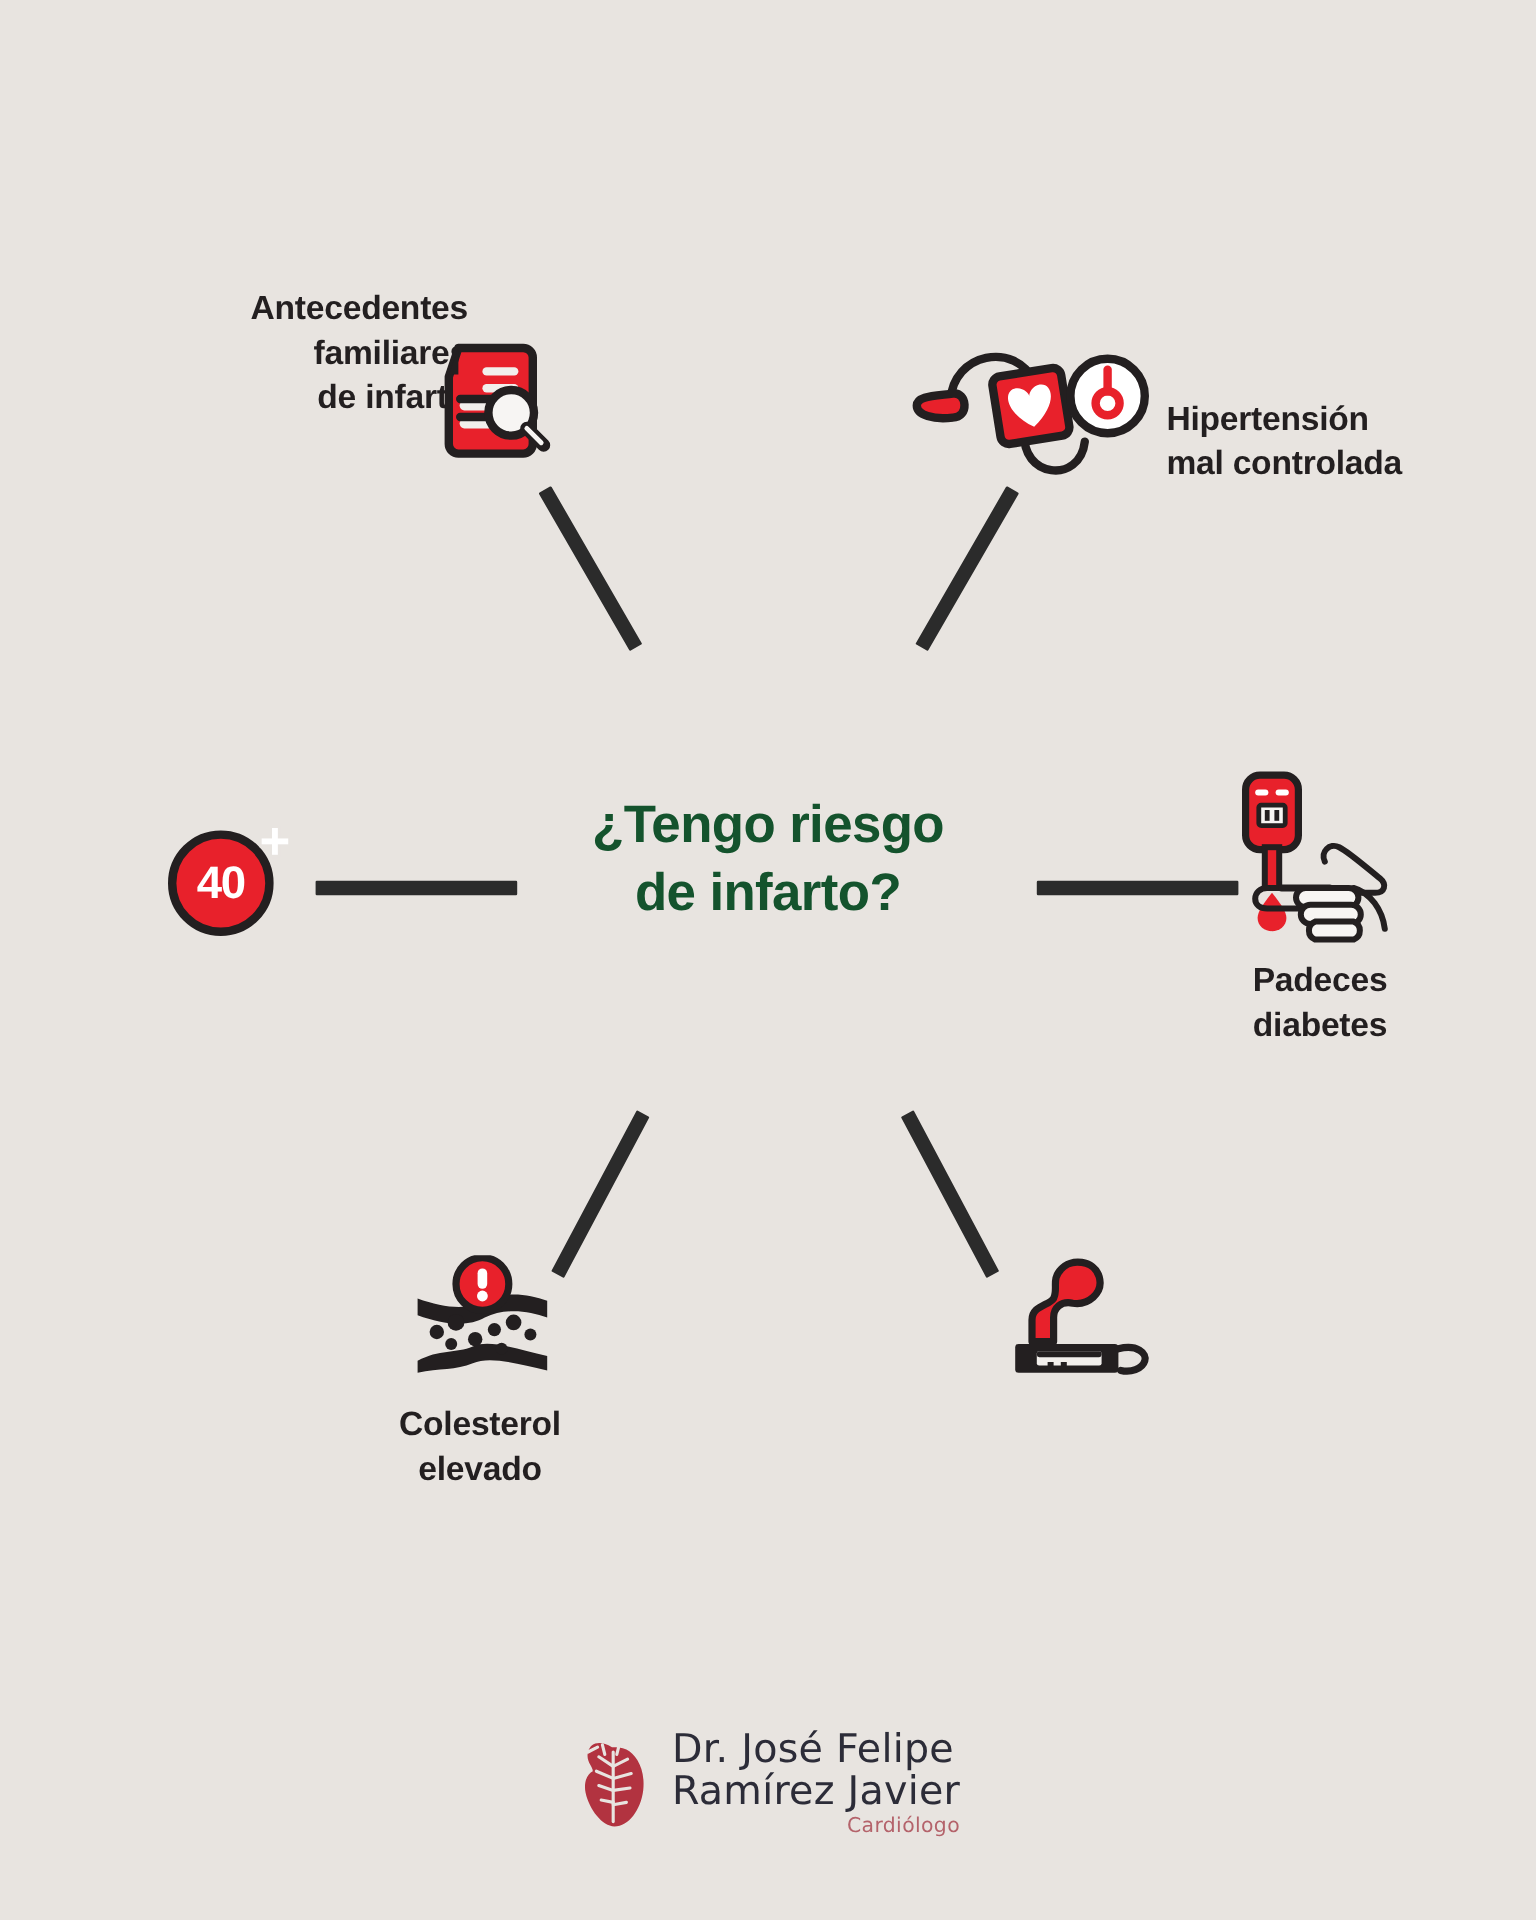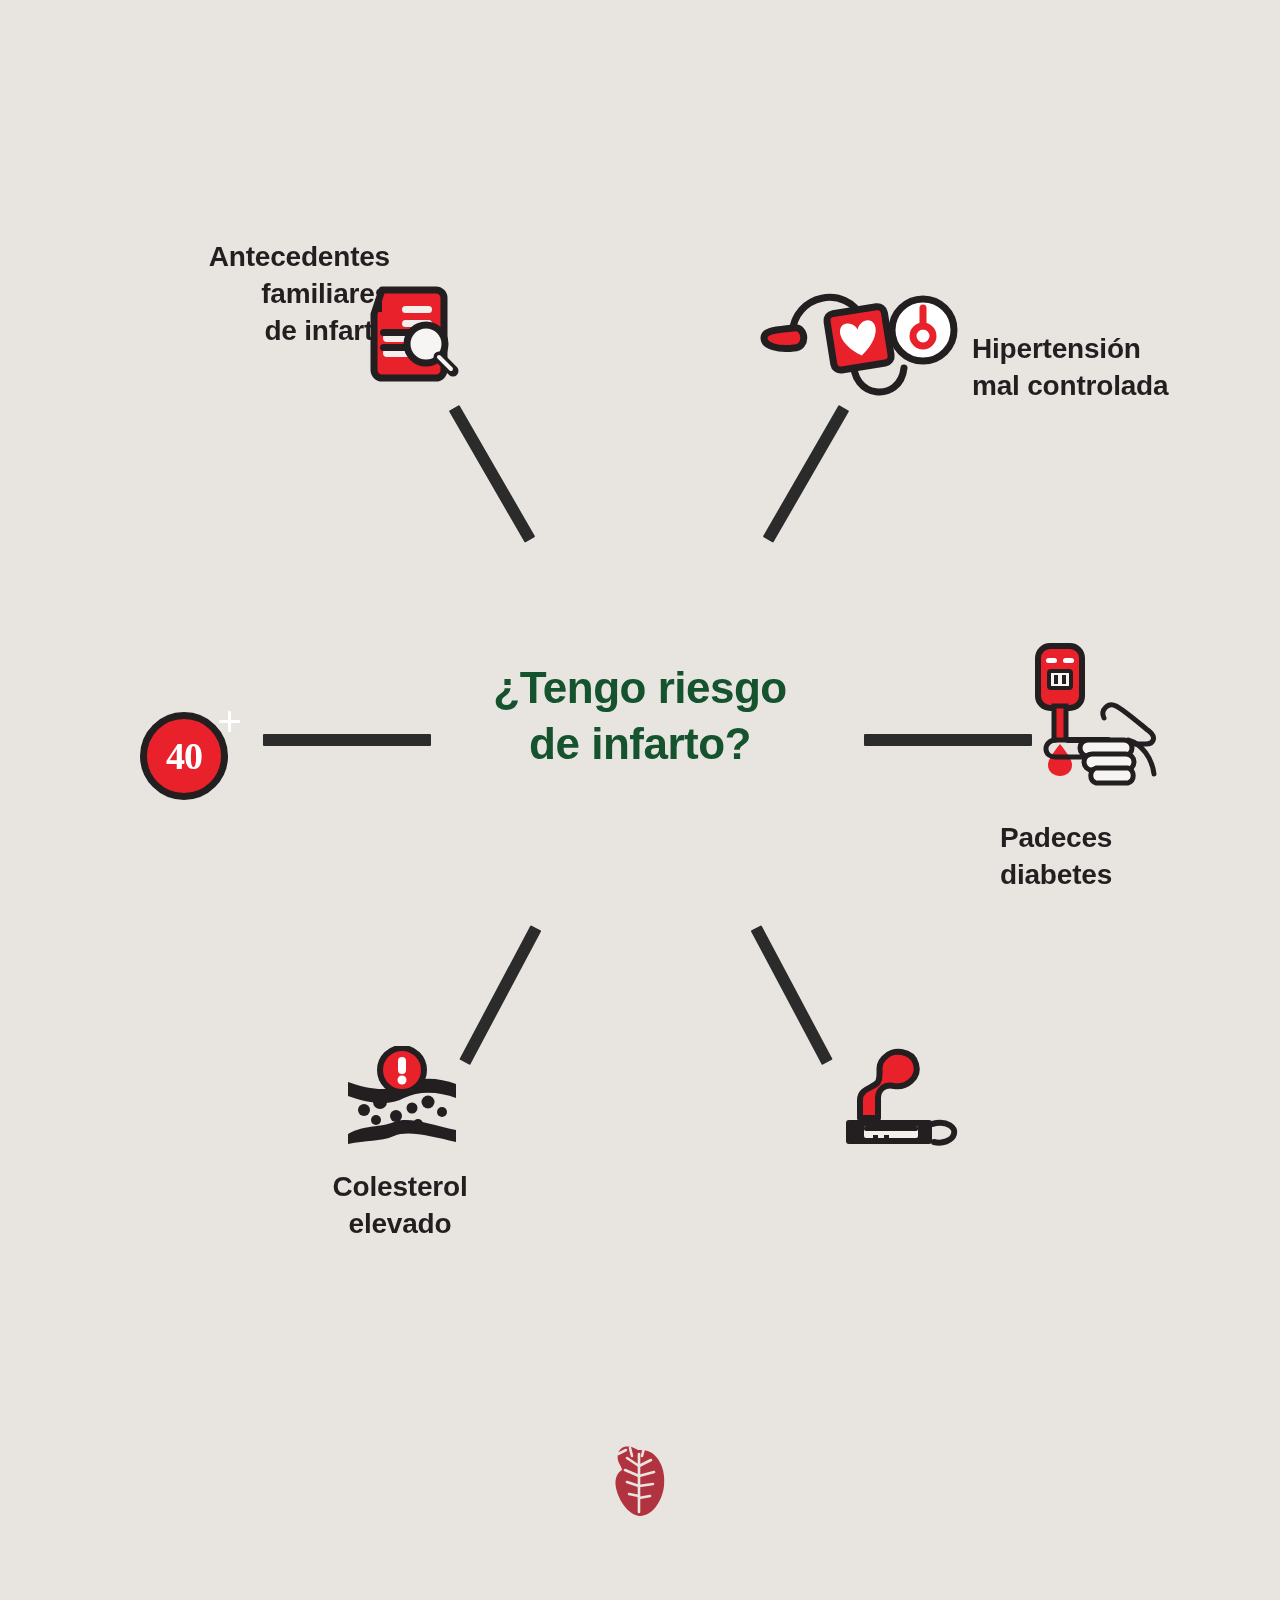--- a/index.html
+++ b/index.html
@@ -46,27 +46,27 @@
     border-radius: 1px;
   }
 
   
   #lbl-family      { left: 120px;  top: 238px;  width: 270px; text-align: right; }
   #icon-family     { left: 352px;  top: 276px;  width: 112px; height: 112px; }
 
   #icon-bp         { left: 758px;  top: 272px;  width: 210px; height: 130px; }
   #lbl-bp          { left: 972px;  top: 330px;  width: 270px; text-align: left; }
 
-  #badge-40        { left: 140px;  top: 704px;  width: 100px; height: 100px; font-family: Liberation Serif, serif; }
+  #badge-40        { left: 140px;  top: 684px;  width: 100px; height: 100px; }
   #lbl-age         { left: 60px;   top: 804px;  width: 270px; text-align: center; }
 
   #center-text     { left: 420px;  top: 660px;  width: 440px; }
 
   #icon-glucose    { left: 1016px; top: 640px;  width: 148px; height: 146px; }
-  #lbl-diabetes    { left: 1000px; top: 798px;  width: 200px; text-align: left; margin-top: 21px; }
+  #lbl-diabetes    { left: 1000px; top: 798px;  width: 200px; text-align: center; }
 
   #icon-chol       { left: 346px;  top: 1046px; width: 112px; height: 100px; }
   #lbl-chol        { left: 280px;  top: 1168px; width: 240px; text-align: center; }
 
   #icon-smoke      { left: 840px;  top: 1040px; width: 130px; height: 110px; }
   #lbl-smoke       { left: 840px;  top: 1168px; width: 220px; text-align: center; }
 
   
   #conn-tl { left: 448px; top: 408px; width: 12px; height: 152px;
              transform-origin: 6px 0; transform: rotate(-30deg); }
@@ -296,15 +296,20 @@
         <path d="M31 56 L21 54"></path>
         <path d="M31 26 L43 20"></path>
         <path d="M31 36 L46 32"></path>
         <path d="M31 46 L45 44"></path>
         <path d="M31 58 L42 56"></path>
         <path d="M10 14 L18 10"></path>
         <path d="M22 8 L24 16"></path>
         <path d="M36 8 L34 16"></path>
       </g>
     </svg>
+    <div class="sig-lines">
+      <div class="sig-name">Dr. José Felipe</div>
+      <div class="sig-name">Ramírez Javier</div>
+      <div class="sig-role">Cardiólogo</div>
+    </div>
   </div>
 
 </div>
 
 </body></html>

